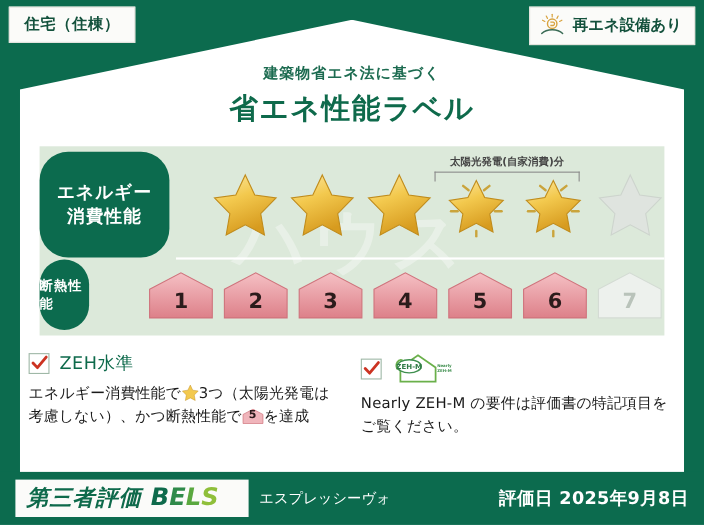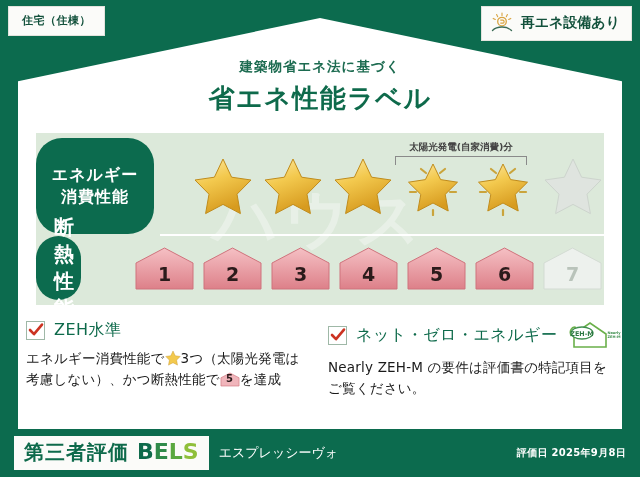--- a/index.html
+++ b/index.html
@@ -24,21 +24,21 @@
     background:#ffffff;
     clip-path: polygon(0% 14.5%, 50% 0%, 100% 14.5%, 100% 100%, 0% 100%);
     z-index:1;
   }
 
   
   .tag-type{
     position:absolute; left:8px; top:6px;
     background:#fbfbf9; border:1px solid #e3e3dd;
     padding:6px 13px 7px 13px;
-    font-size:11px; font-weight:bold; color:#13513c;
+    font-size:14px; font-weight:bold; color:#13513c;
     letter-spacing:.5px; z-index:5;
     font-family:"DejaVu Sans",sans-serif;
   }
   .tag-renew{
     position:absolute; right:8px; top:6px;
     background:#fbfbf9; border:1px solid #e3e3dd;
     padding:5px 11px 6px 8px;
     display:flex; align-items:center; gap:7px;
     font-size:14px; font-weight:bold; color:#13513c;
     z-index:5;
@@ -87,21 +87,21 @@
   .rowlabel{
     width:124px; margin-left:0; align-self:stretch;
     background:#0c6b4e; color:#fff;
     display:flex; flex-direction:column;
     align-items:center; justify-content:center;
     font-size:16px; font-weight:bold; line-height:1.35;
     letter-spacing:1px;
     font-family:"DejaVu Sans",sans-serif;
     border-radius:26px;
   }
-  .rowlabel.one-line{ font-size:20px;padding-left:18px; }
+  .rowlabel.one-line{ font-size:12px; }
   .divider{
     position:absolute; left:124px; right:0; top:101px; height:2px;
     background:#ffffff; z-index:3;
   }
 
   
   .stars{ flex:1; display:flex; align-items:center; gap:8px; padding-left:38px; }
   .star-wrap{ position:relative; width:62px; height:60px; }
   .star-wrap svg{ width:62px; height:60px; display:block; }
 
@@ -170,37 +170,38 @@
   }
 
   
   .footer{
     position:absolute; left:0; right:0; bottom:0; height:48px;
     background:#0c6b4e; z-index:6;
     display:flex; align-items:center;
   }
   .bels-box{
     margin-left:14px; background:#fbfbf9;
-    padding:3px 10px 4px 10px;
+    padding:3px 27px 4px 10px;
     display:flex; align-items:baseline; gap:8px;
     font-family:"DejaVu Sans",sans-serif;
+    font-style:italic;
   }
   .bels-jp{ font-size:20px; font-weight:bold; color:#0e6a4b; letter-spacing:1px; }
   .bels-en{ font-size:22px; font-weight:bold; letter-spacing:0px; }
   .bels-en .b1{ color:#0e6a4b; } .bels-en .b2{ color:#2f8a4a; }
   .bels-en .b3{ color:#5aa83f; } .bels-en .b4{ color:#8fbf3a; }
   .bldg{
     margin-left:10px; color:#ffffff; font-size:13px;
     font-family:"DejaVu Sans",sans-serif;
   }
   .foot-right{
     margin-left:auto; margin-right:14px; text-align:right; color:#fff;
     font-family:"DejaVu Sans",sans-serif;
   }
-  .foot-date{ font-size:10px; font-weight:bold; letter-spacing:.3px; }
+  .foot-date{ font-size:16px; font-weight:bold; letter-spacing:.3px; }
   .foot-id{ font-size:9px; margin-top:1px; letter-spacing:.2px; color:#e6efe9; }
 </style>
 </head>
 <body>
 
 <div id="label-root">
 
   <div class="house-white"></div>
 
   <div class="tag-type">住宅（住棟）</div>
@@ -371,21 +372,20 @@
       </div>
     </div>
 
     <div class="info-col">
       <div class="info-head">
         <span class="chk">
           <svg viewBox="0 0 16 16">
               <path d="M2 8 L6 12.2 L14 2.6" fill="none" stroke="#cc3322" stroke-width="2.6" stroke-linecap="round" stroke-linejoin="round"></path>
             </svg>
         </span>
-        <span class="info-title">ネット・ゼロ・エネルギー</span>
         <svg class="zehm-logo" viewBox="0 0 54 30">
           <path d="M6 14 L22 3 L38 14 L38 27 L6 27 Z" fill="none" stroke="#6ab04a" stroke-width="1.6"></path>
           <path d="M3.5 16 C0.5 11, 4 6, 8 7.5" fill="none" stroke="#6ab04a" stroke-width="1.6"></path>
           <ellipse cx="14" cy="13" rx="11" ry="6" fill="#ffffff" stroke="#3f8f4f" stroke-width="1.3"></ellipse>
           <text x="14" y="15.6" text-anchor="middle" font-family="DejaVu Sans, sans-serif" font-size="6.4" font-weight="bold" fill="#2f7a45">ZEH-M</text>
           <text x="46" y="14" text-anchor="middle" font-family="DejaVu Sans, sans-serif" font-size="3.6" font-weight="bold" fill="#3f8f4f">Nearly</text>
           <text x="46" y="18.4" text-anchor="middle" font-family="DejaVu Sans, sans-serif" font-size="3.6" font-weight="bold" fill="#3f8f4f">ZEH-M</text>
         </svg>
       </div>
       <div class="info-body">Nearly ZEH-M の要件は評価書の特記項目をご覧ください。</div>

